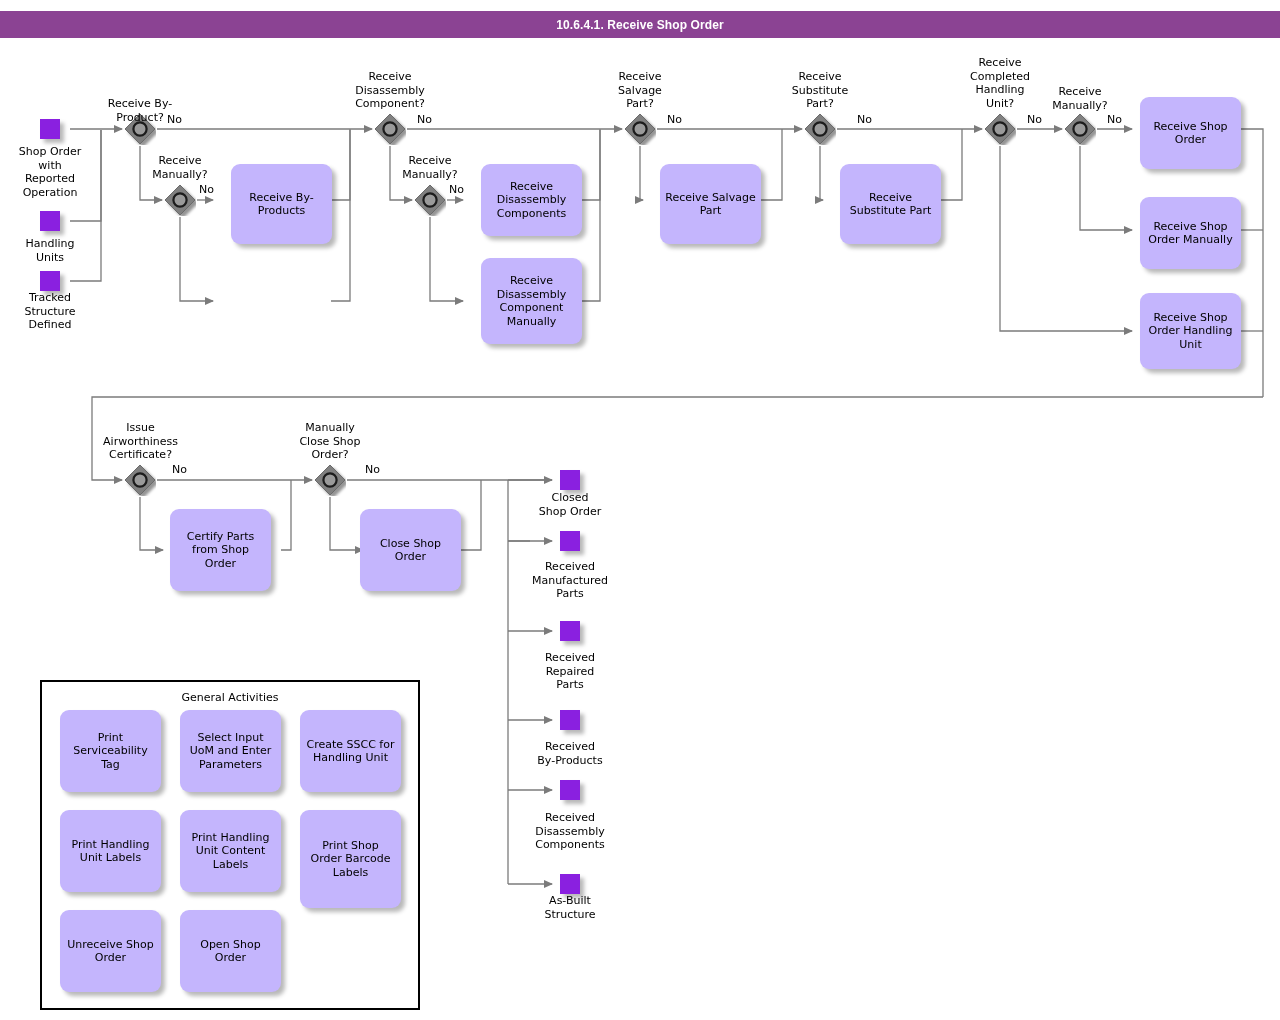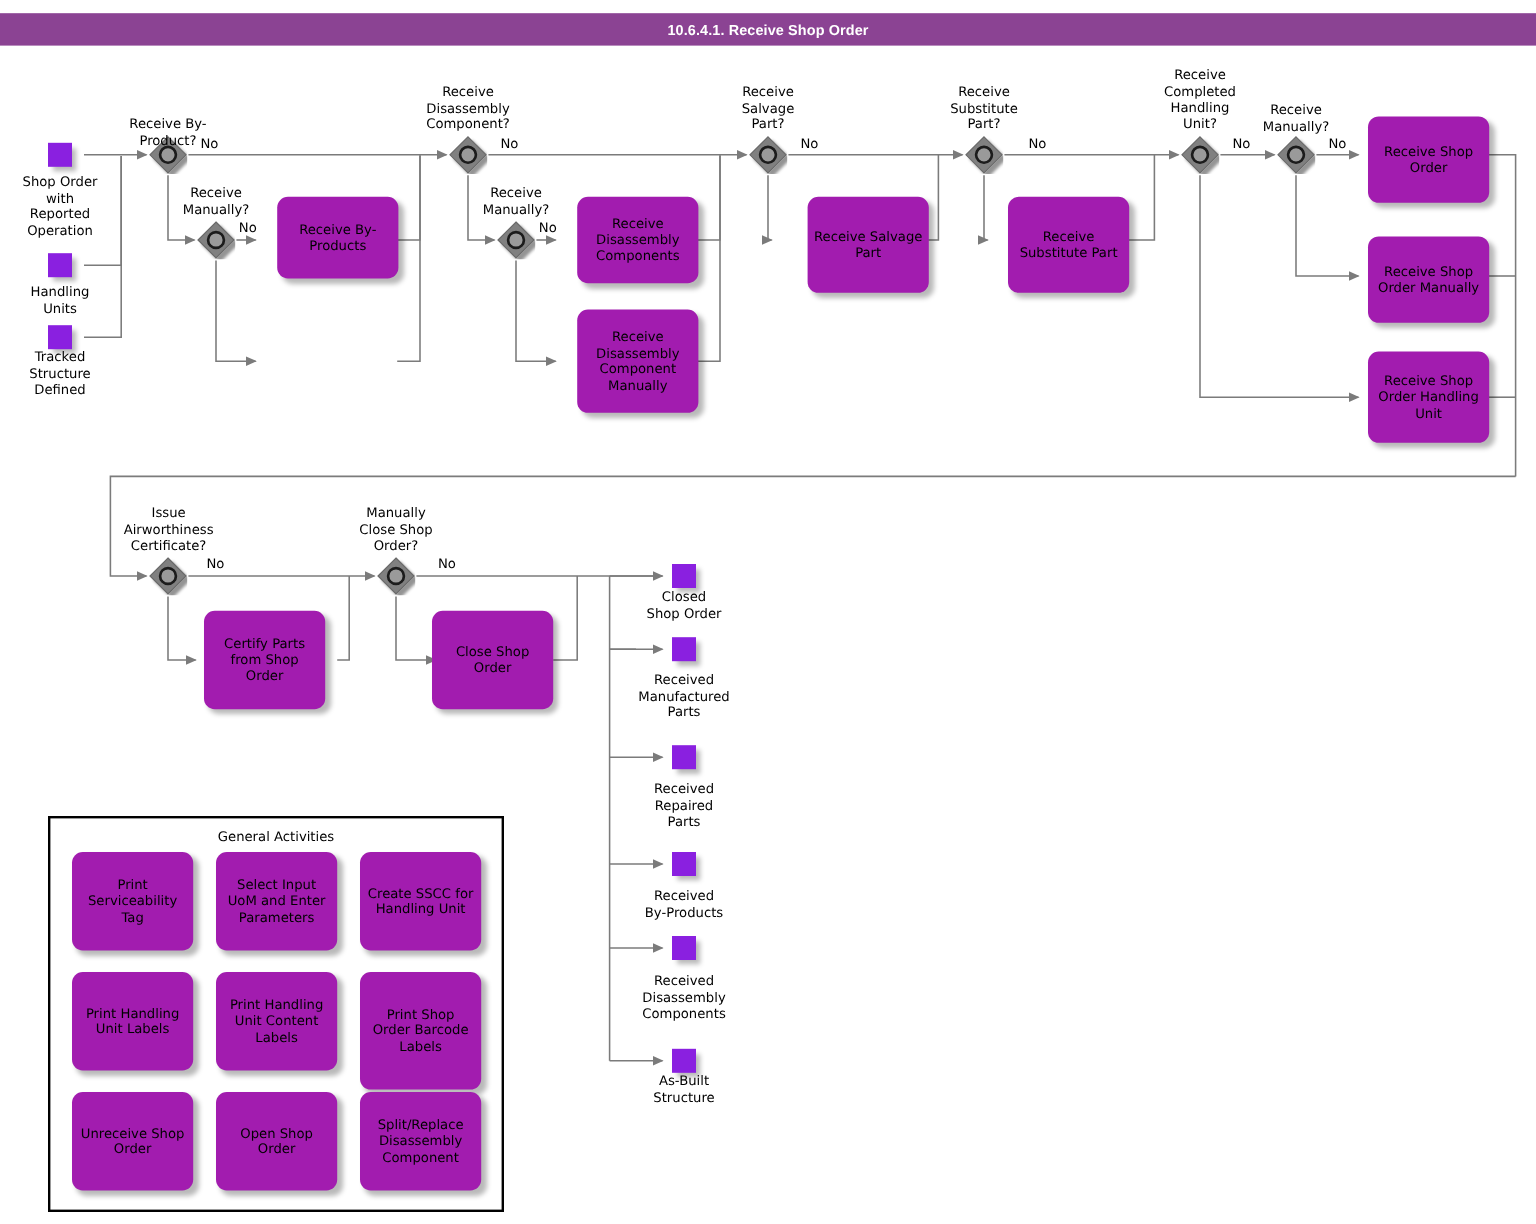--- a/index.html
+++ b/index.html
@@ -43,21 +43,21 @@
     position: absolute;
     left: 0;
     top: 0;
     width: 1280px;
     height: 1020px;
   }
   
   .node { position: absolute; }
 
   .task {
-    background: #a21caf;
+    background: #c4b5fd;
     border-radius: 9px;
     box-shadow: 4px 4px 4px rgba(0,0,0,0.28);
     display: flex;
     align-items: center;
     justify-content: center;
     text-align: center;
     color: #000000;
     font-family: "DejaVu Sans", sans-serif;
     font-size: 11px;
     line-height: 13.5px;
@@ -322,32 +322,32 @@
     <g filter="url(#dropsh)">
         <polygon points="16,1 31,16 16,31 1,16" fill="#808080" stroke="#6a6a6a" stroke-width="1"></polygon>
     <circle cx="16" cy="16" r="6.6" fill="#9a9a9a" stroke="#1a1a1a" stroke-width="2.2"></circle>
       </g>
   </svg>
   <div class="gw-label" style="left:280px; top:421px; width:100px;">Manually
 Close Shop
 Order?</div>
   <div class="flow-label" style="left:365px; top:463px;">No</div>
 
-  <div class="node task" style="left:231px; top:164px; width:101px; height:68px;">Receive By-
+  <div class="node task" style="left:231px; top:164px; width:101px; height:80px;">Receive By-
 Products</div>
 
   <div class="node task" style="left:481px; top:164px; width:101px; height:72px;">Receive
 Disassembly
 Components</div>
   <div class="node task" style="left:481px; top:258px; width:101px; height:86px;">Receive
 Disassembly
 Component
 Manually</div>
 
-  <div class="node task" style="left:660px; top:164px; width:101px; height:80px;margin-left:13px;">Receive Salvage
+  <div class="node task" style="left:660px; top:164px; width:101px; height:80px;">Receive Salvage
 Part</div>
   <div class="node task" style="left:840px; top:164px; width:101px; height:80px;">Receive
 Substitute Part</div>
 
   <div class="node task" style="left:1140px; top:97px; width:101px; height:72px;">Receive Shop
 Order</div>
   <div class="node task" style="left:1140px; top:197px; width:101px; height:72px;">Receive Shop
 Order Manually</div>
   <div class="node task" style="left:1140px; top:293px; width:101px; height:76px;">Receive Shop
 Order Handling
@@ -404,17 +404,14 @@
   <div class="node task" style="left:180px; top:810px; width:101px; height:82px;">Print Handling
 Unit Content
 Labels</div>
   <div class="node task" style="left:300px; top:810px; width:101px; height:98px;">Print Shop Order
 Barcode Labels</div>
 
   <div class="node task" style="left:180px; top:910px; width:101px; height:82px;">Open Shop
 Order</div>
   <div class="node task" style="left:60px; top:910px; width:101px; height:82px;">Unreceive Shop
 Order</div>
-  <div class="node task" style="left:300px; top:910px; width:101px; height:82px;">Split/Replace
-Disassembly
-Component</div>
 
 </div>
 
 </body></html>

